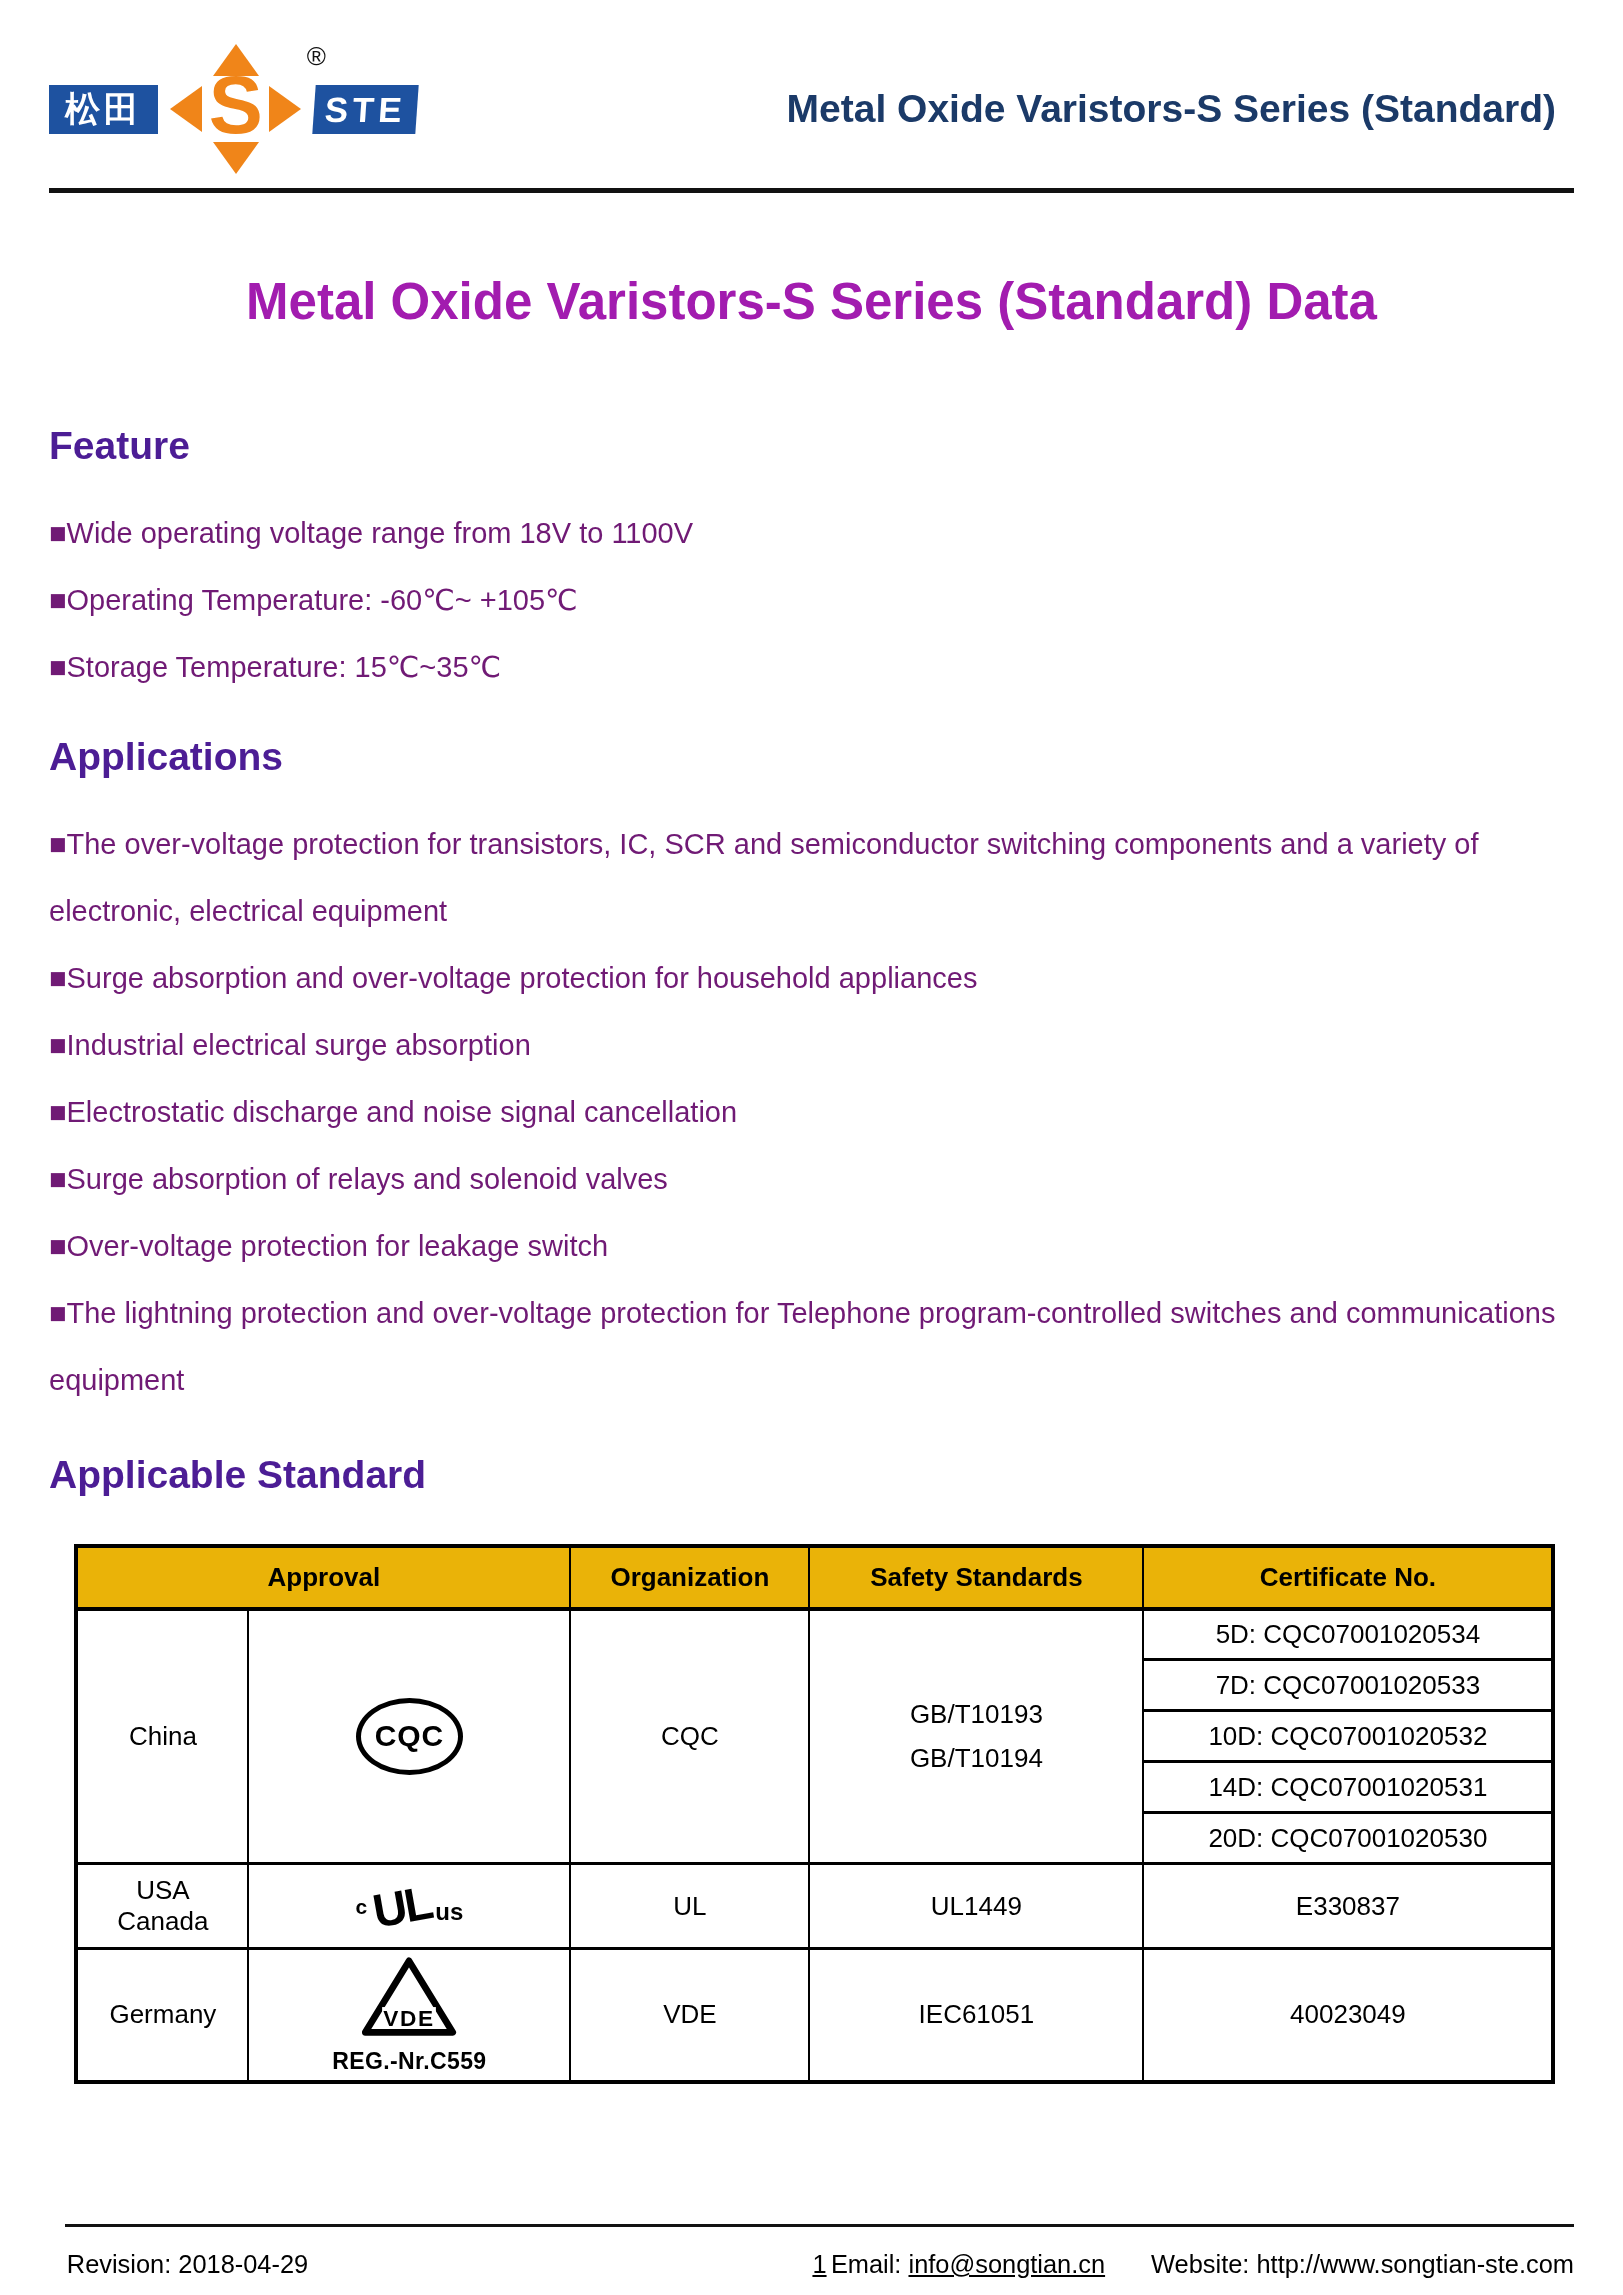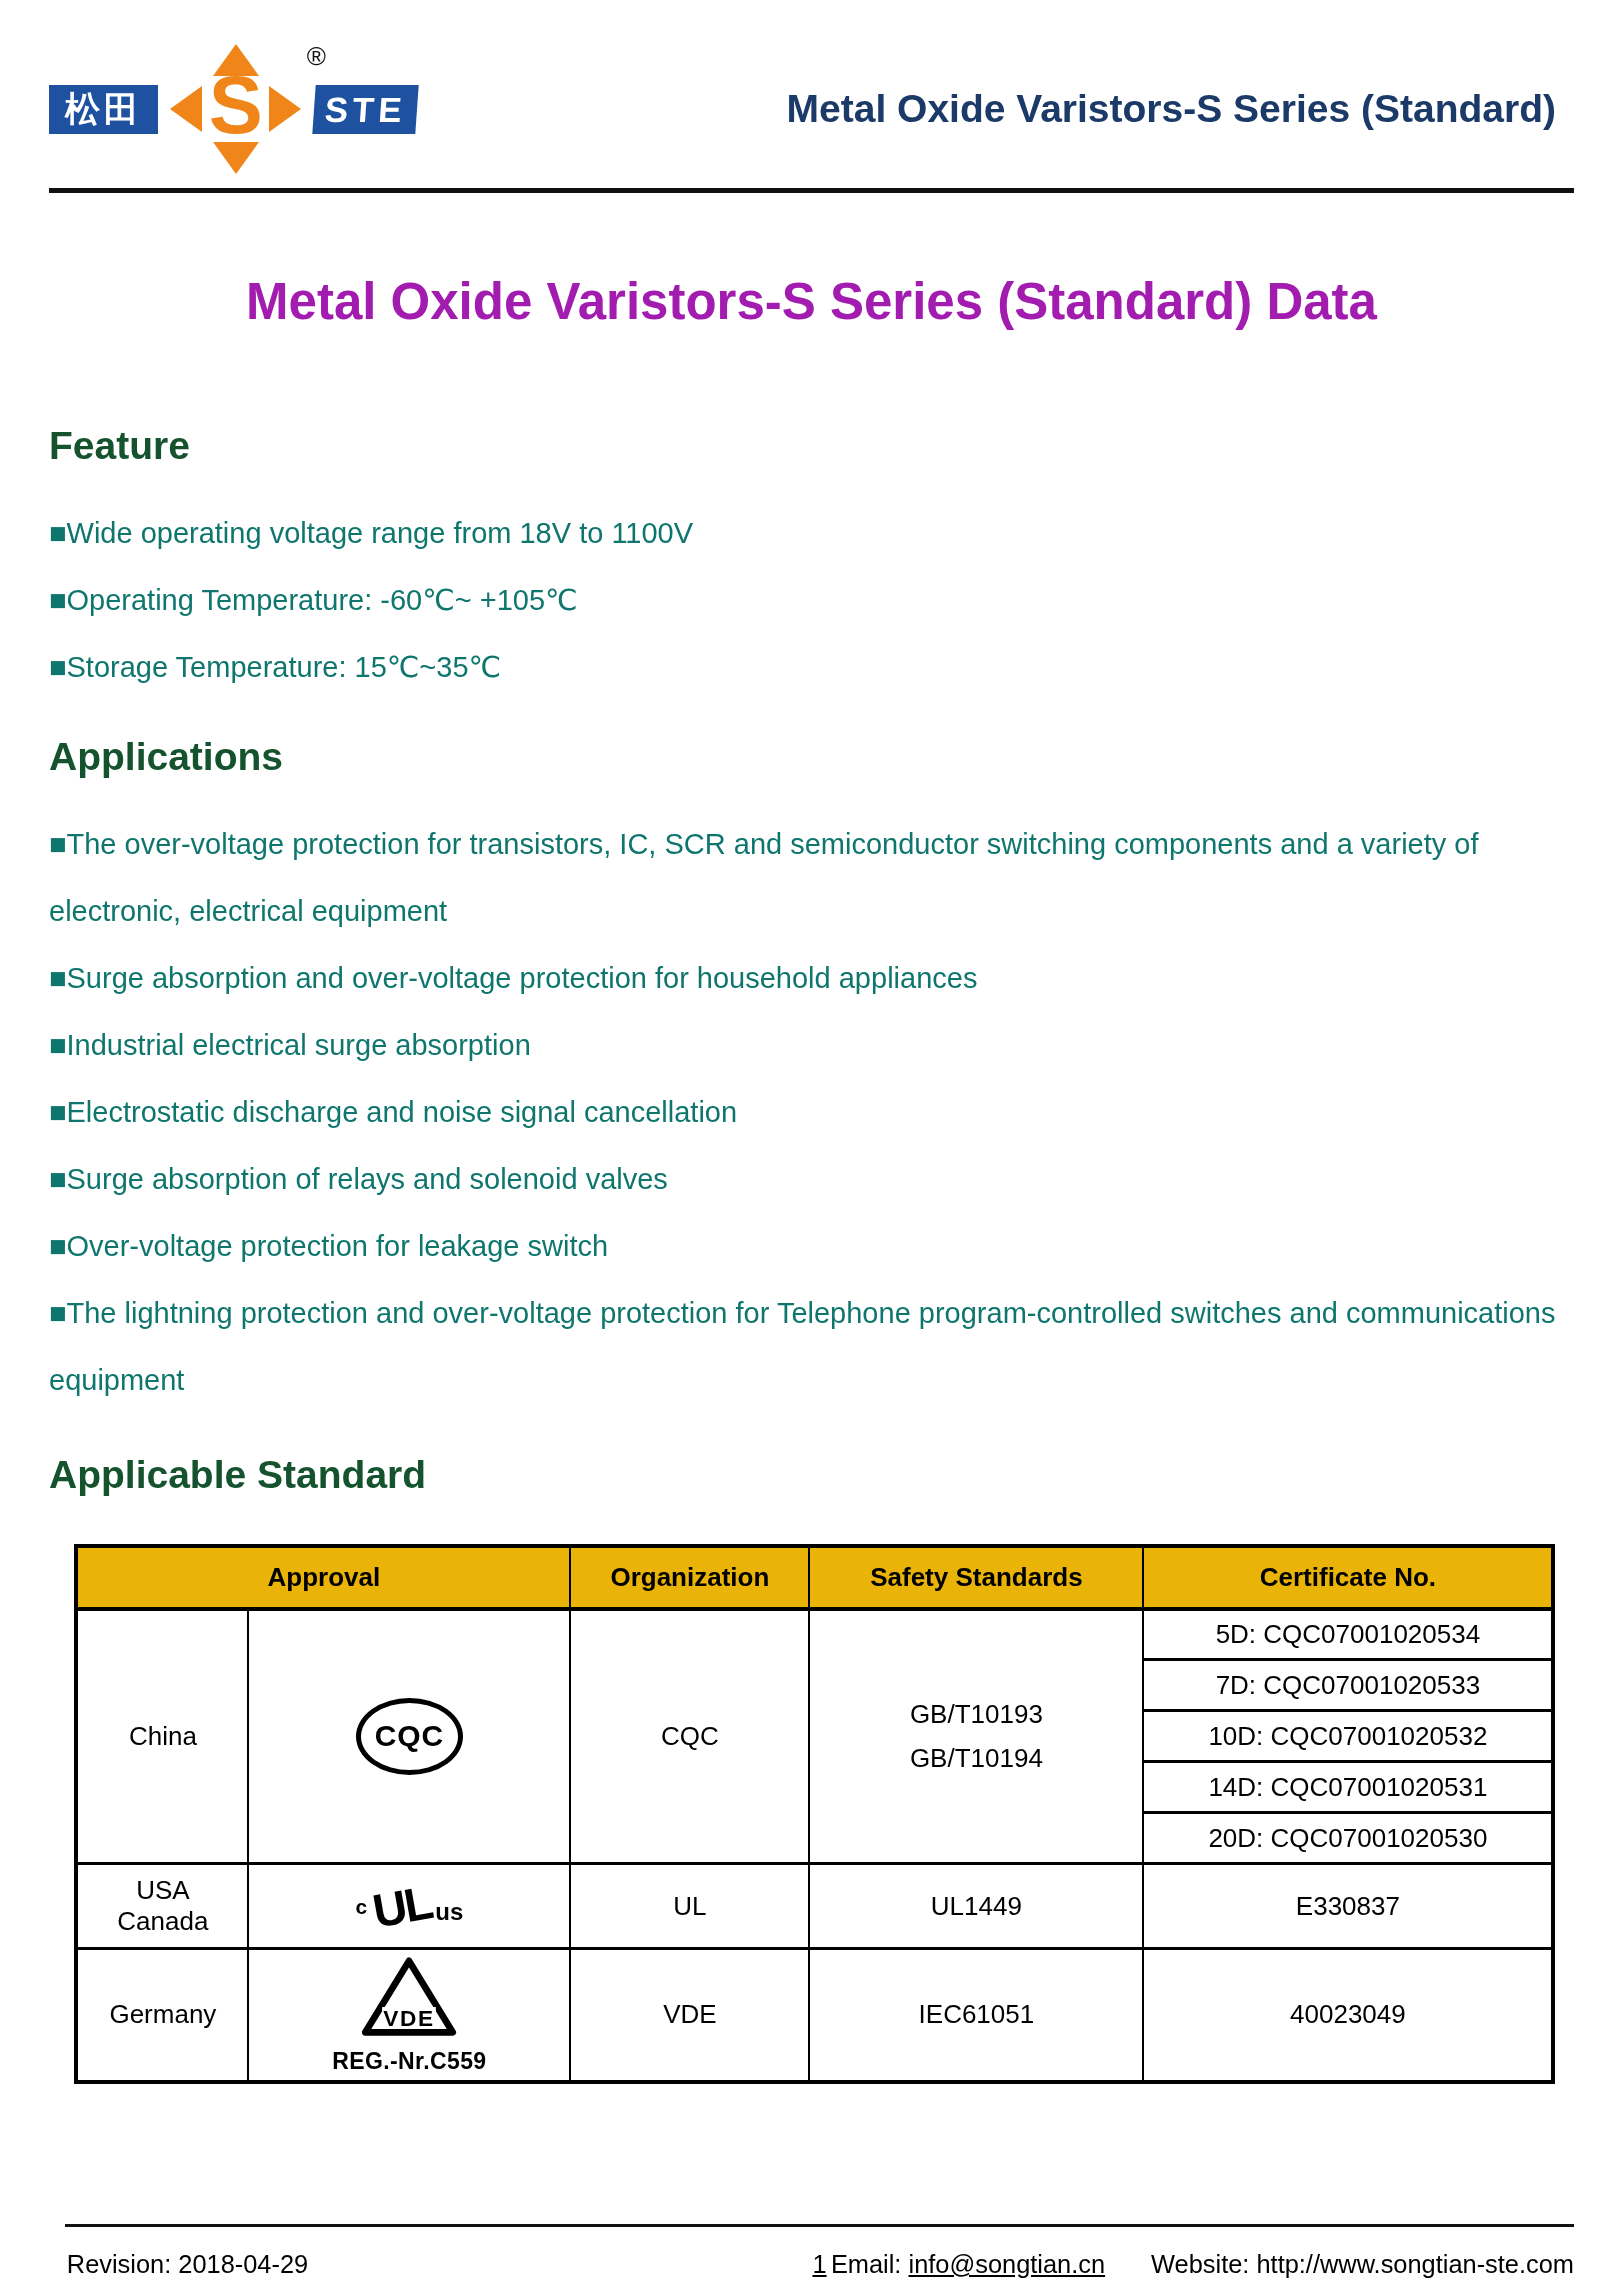--- a/index.html
+++ b/index.html
@@ -99,33 +99,33 @@
     margin-top: 58px;
     text-align: center;
     color: #a21caf;
     font-size: 51px;
     font-weight: bold;
     line-height: 102px;
   }
 
   
   .section-heading {
-    color: #14532d;
+    color: #4c1d95;
     font-size: 39px;
     font-weight: bold;
     line-height: 1.1;
   }
   .h-feature { margin-top: 72px; }
   .h-applications { margin-top: 35px; }
   .h-standard { margin-top: 40px; }
   .bullet-list { margin-top: 32px; }
   .bullet-item {
     font-size: 29px;
     line-height: 67px;
-    color: #0f766e;
+    color: #701a75;
     text-align: left;
   }
 
   
   .std-table {
     margin-top: 47px;
     margin-left: 25.4px;
     border-collapse: collapse;
     width: 1477px;
     table-layout: fixed;

